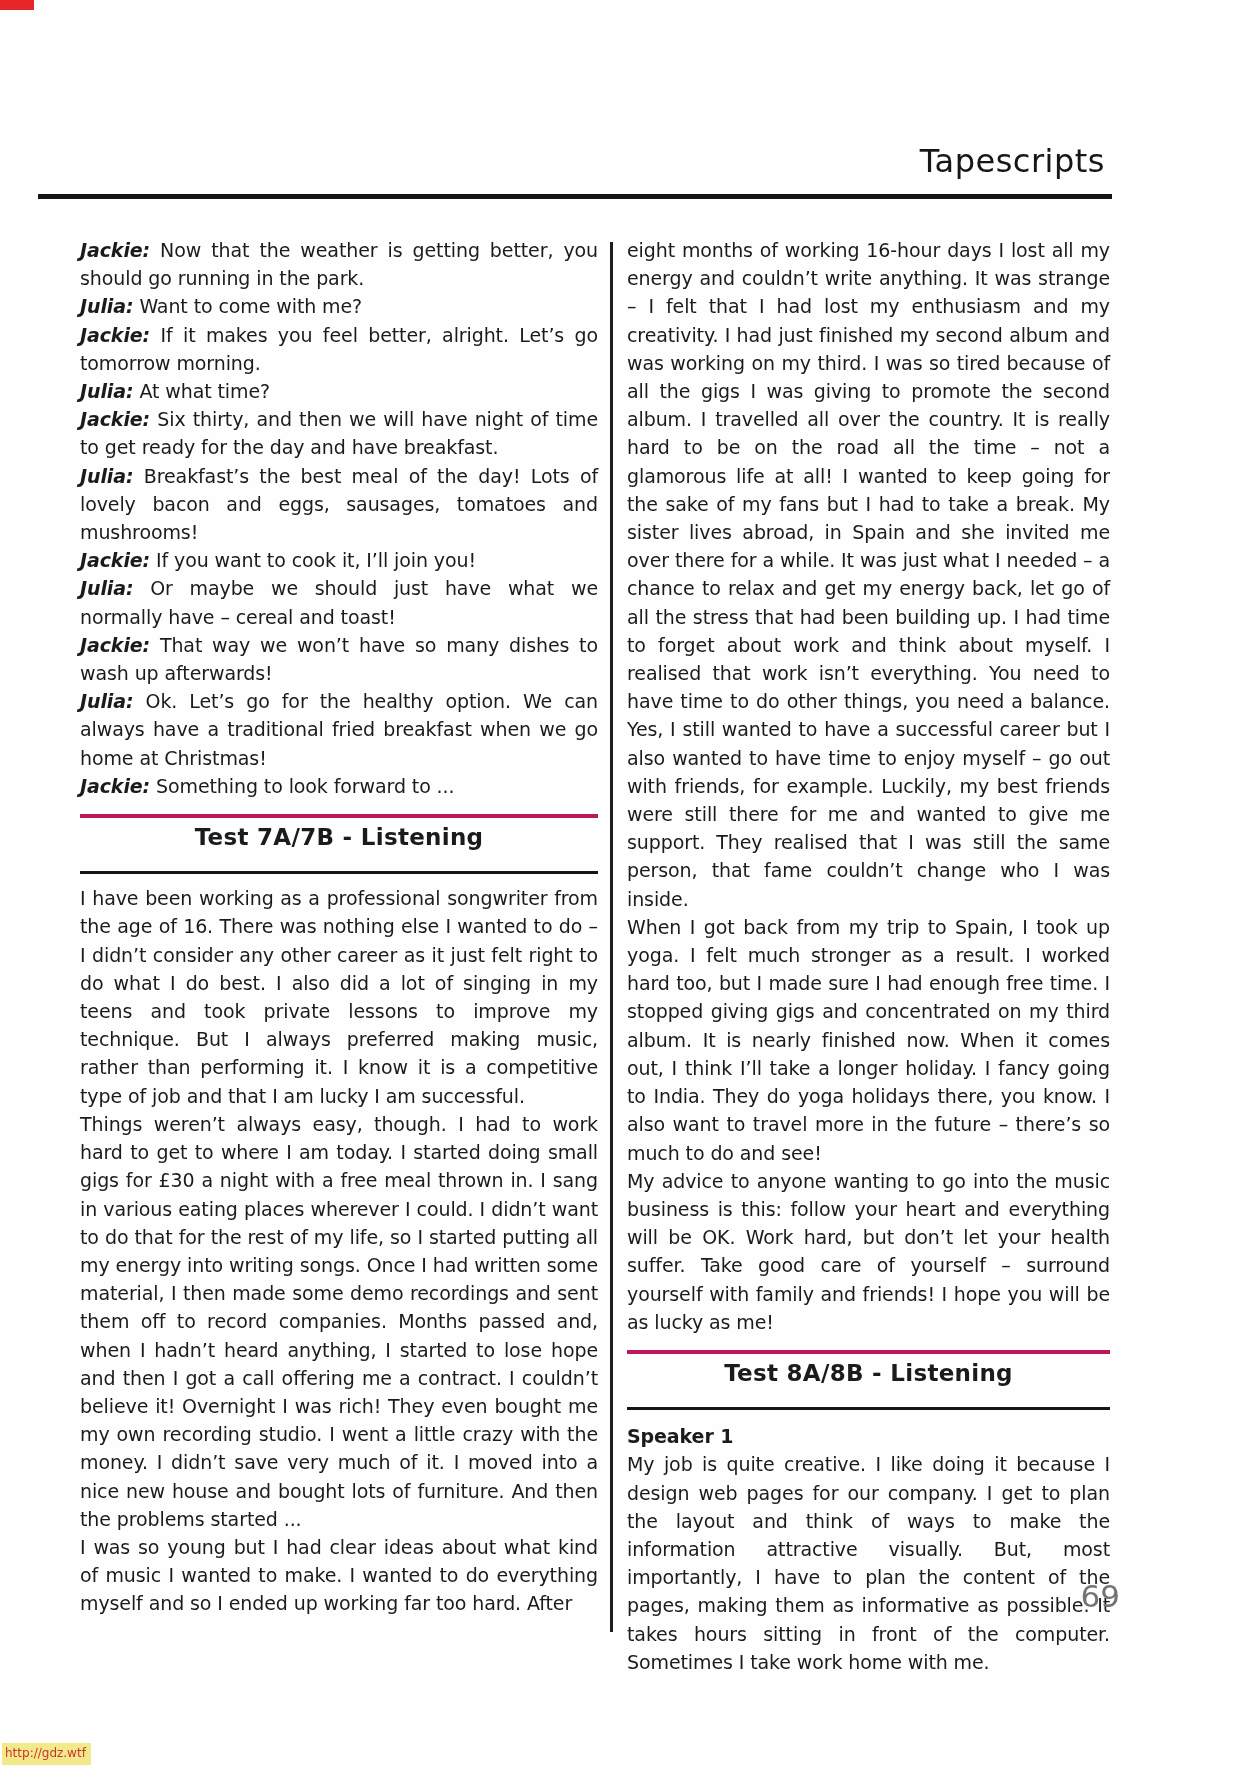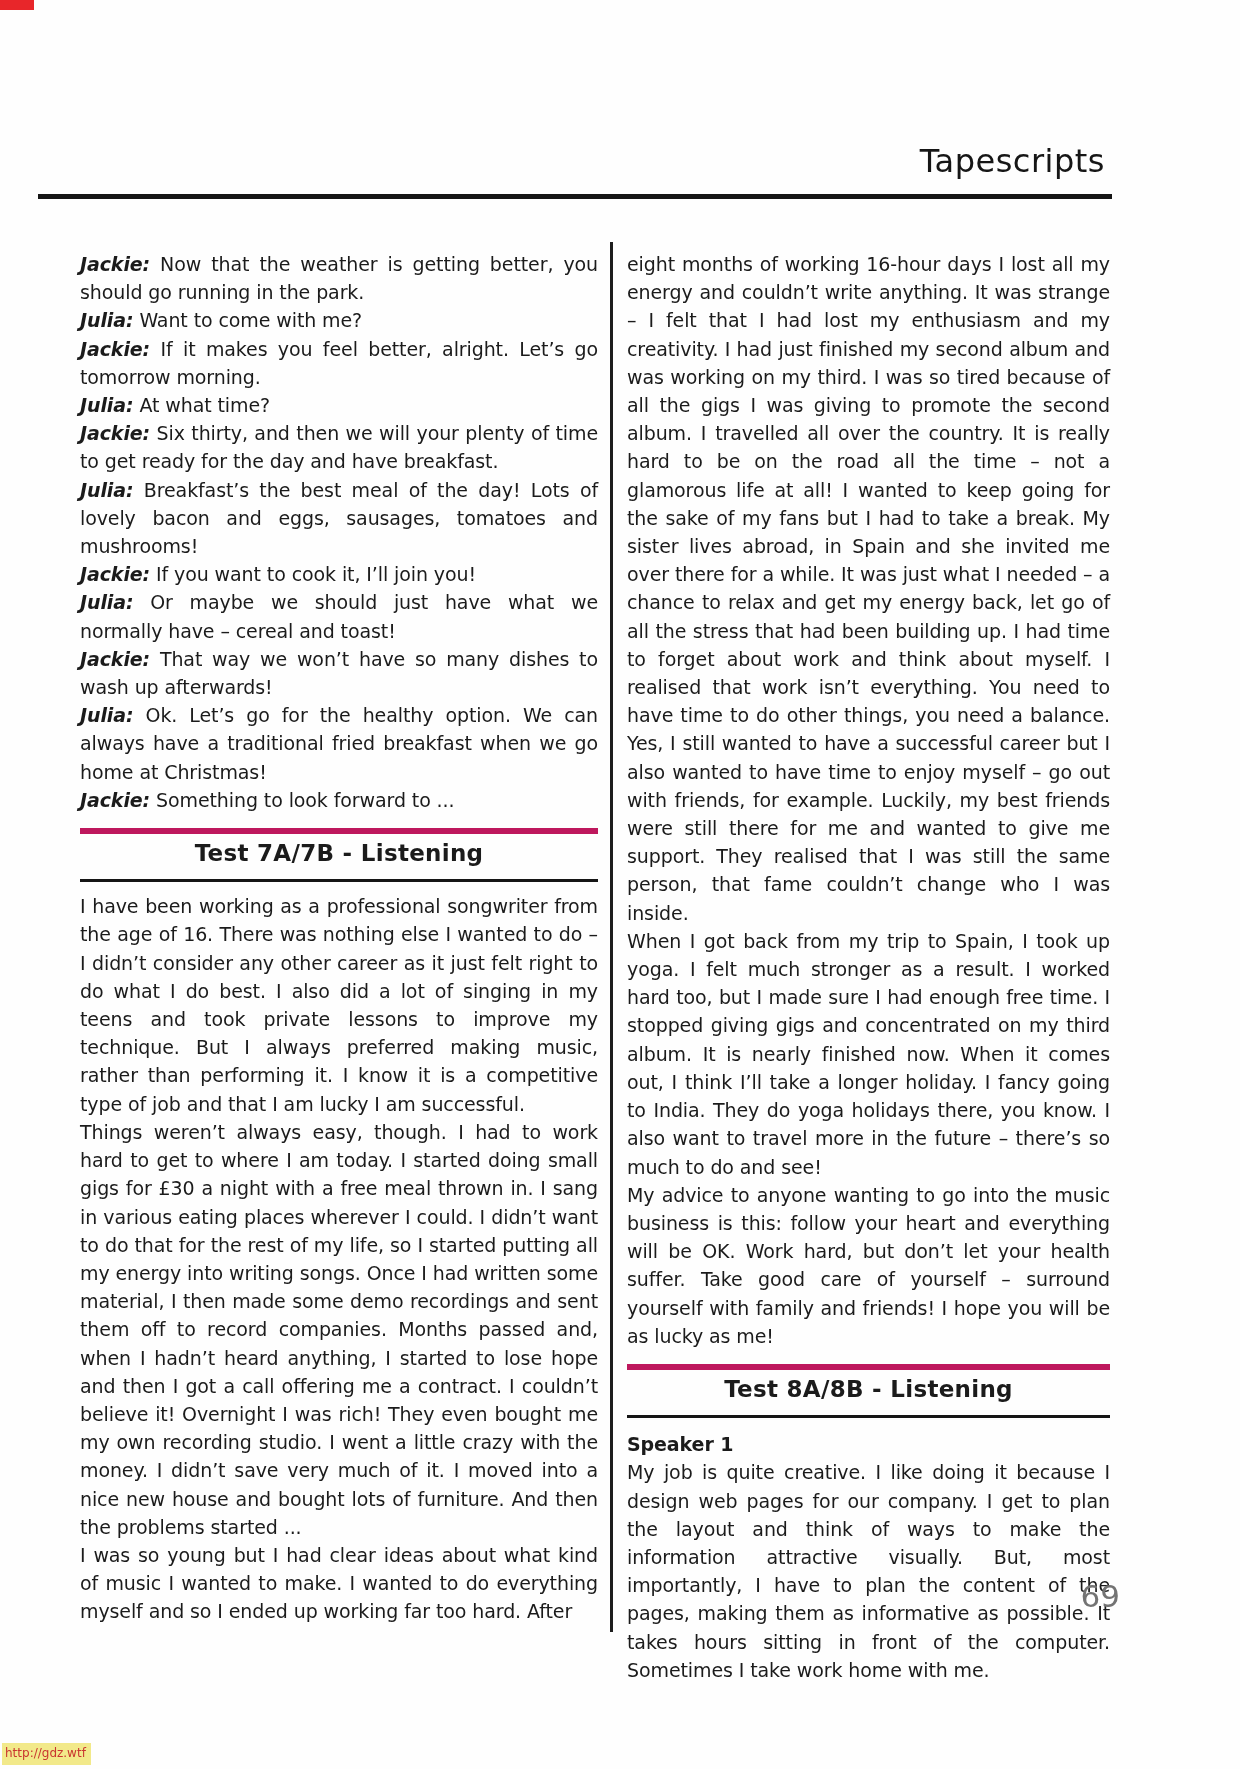--- a/index.html
+++ b/index.html
@@ -8,30 +8,30 @@
     background:#fefefe;color:#1b1b1b;
     font-family:"DejaVu Sans","Liberation Sans",sans-serif;
     overflow:hidden;
   }
   .corner-mark{position:absolute;left:0;top:0;width:34px;height:10px;background:#e8262a;}
   .header-title{
     position:absolute;top:142px;left:0;width:1105px;text-align:right;
     font-size:32px;letter-spacing:0.5px;color:#161616;
   }
   .header-rule{position:absolute;left:38px;top:194px;width:1074px;height:5px;background:#151515;}
-  .col{position:absolute;top:250px;font-size:19px;line-height:28.2px;text-align:justify;letter-spacing:-0.1px;}
+  .col{position:absolute;top:236px;font-size:19px;line-height:28.2px;text-align:justify;letter-spacing:-0.1px;}
   .col-left{left:80px;width:518px;}
   .col-right{left:627px;width:483px;}
   .col-divider{position:absolute;left:610px;top:242px;width:3px;height:1390px;background:#1d1d1d;}
   .dia p{margin:0;}
   .spk{font-weight:bold;font-style:italic;}
   .para p{margin:0;}
   .sect{
-    border-top:6px solid #be185d;border-bottom:3px solid #151515;
-    margin:14px 0 10px 0;padding:5px 0 12px 0;
+    border-top:4px solid #be185d;border-bottom:3px solid #151515;
+    margin:14px 0 10px 0;padding:5px 0 20px 0;
     text-align:center;font-weight:bold;font-size:23px;letter-spacing:0.3px;
   }
   .speaker-label{font-weight:bold;margin:12px 0 0 0;}
   .page-number{
     position:absolute;left:1030px;top:1578px;width:90px;text-align:right;
     font-size:31px;color:#737373;
   }
   .watermark{
     position:absolute;left:2px;top:1743px;
     background:#f2e98a;color:#c9352f;
@@ -51,21 +51,21 @@
   <div class="dia">
 
       <p><span class="spk">Jackie:</span><span> Now that the weather is getting better, you should go running in the park.</span></p>
 
       <p><span class="spk">Julia:</span><span> Want to come with me?</span></p>
 
       <p><span class="spk">Jackie:</span><span> If it makes you feel better, alright. Let’s go tomorrow morning.</span></p>
 
       <p><span class="spk">Julia:</span><span> At what time?</span></p>
 
-      <p><span class="spk">Jackie:</span><span> Six thirty, and then we will your plenty of time to get ready for the day and have breakfast.</span></p>
+      <p><span class="spk">Jackie:</span><span> Six thirty, and then we will have night of time to get ready for the day and have breakfast.</span></p>
 
       <p><span class="spk">Julia:</span><span> Breakfast’s the best meal of the day! Lots of lovely bacon and eggs, sausages, tomatoes and mushrooms!</span></p>
 
       <p><span class="spk">Jackie:</span><span> If you want to cook it, I’ll join you!</span></p>
 
       <p><span class="spk">Julia:</span><span> Or maybe we should just have what we normally have – cereal and toast!</span></p>
 
       <p><span class="spk">Jackie:</span><span> That way we won’t have so many dishes to wash up afterwards!</span></p>
 
       <p><span class="spk">Julia:</span><span> Ok. Let’s go for the healthy option. We can always have a traditional fried breakfast when we go home at Christmas!</span></p>

